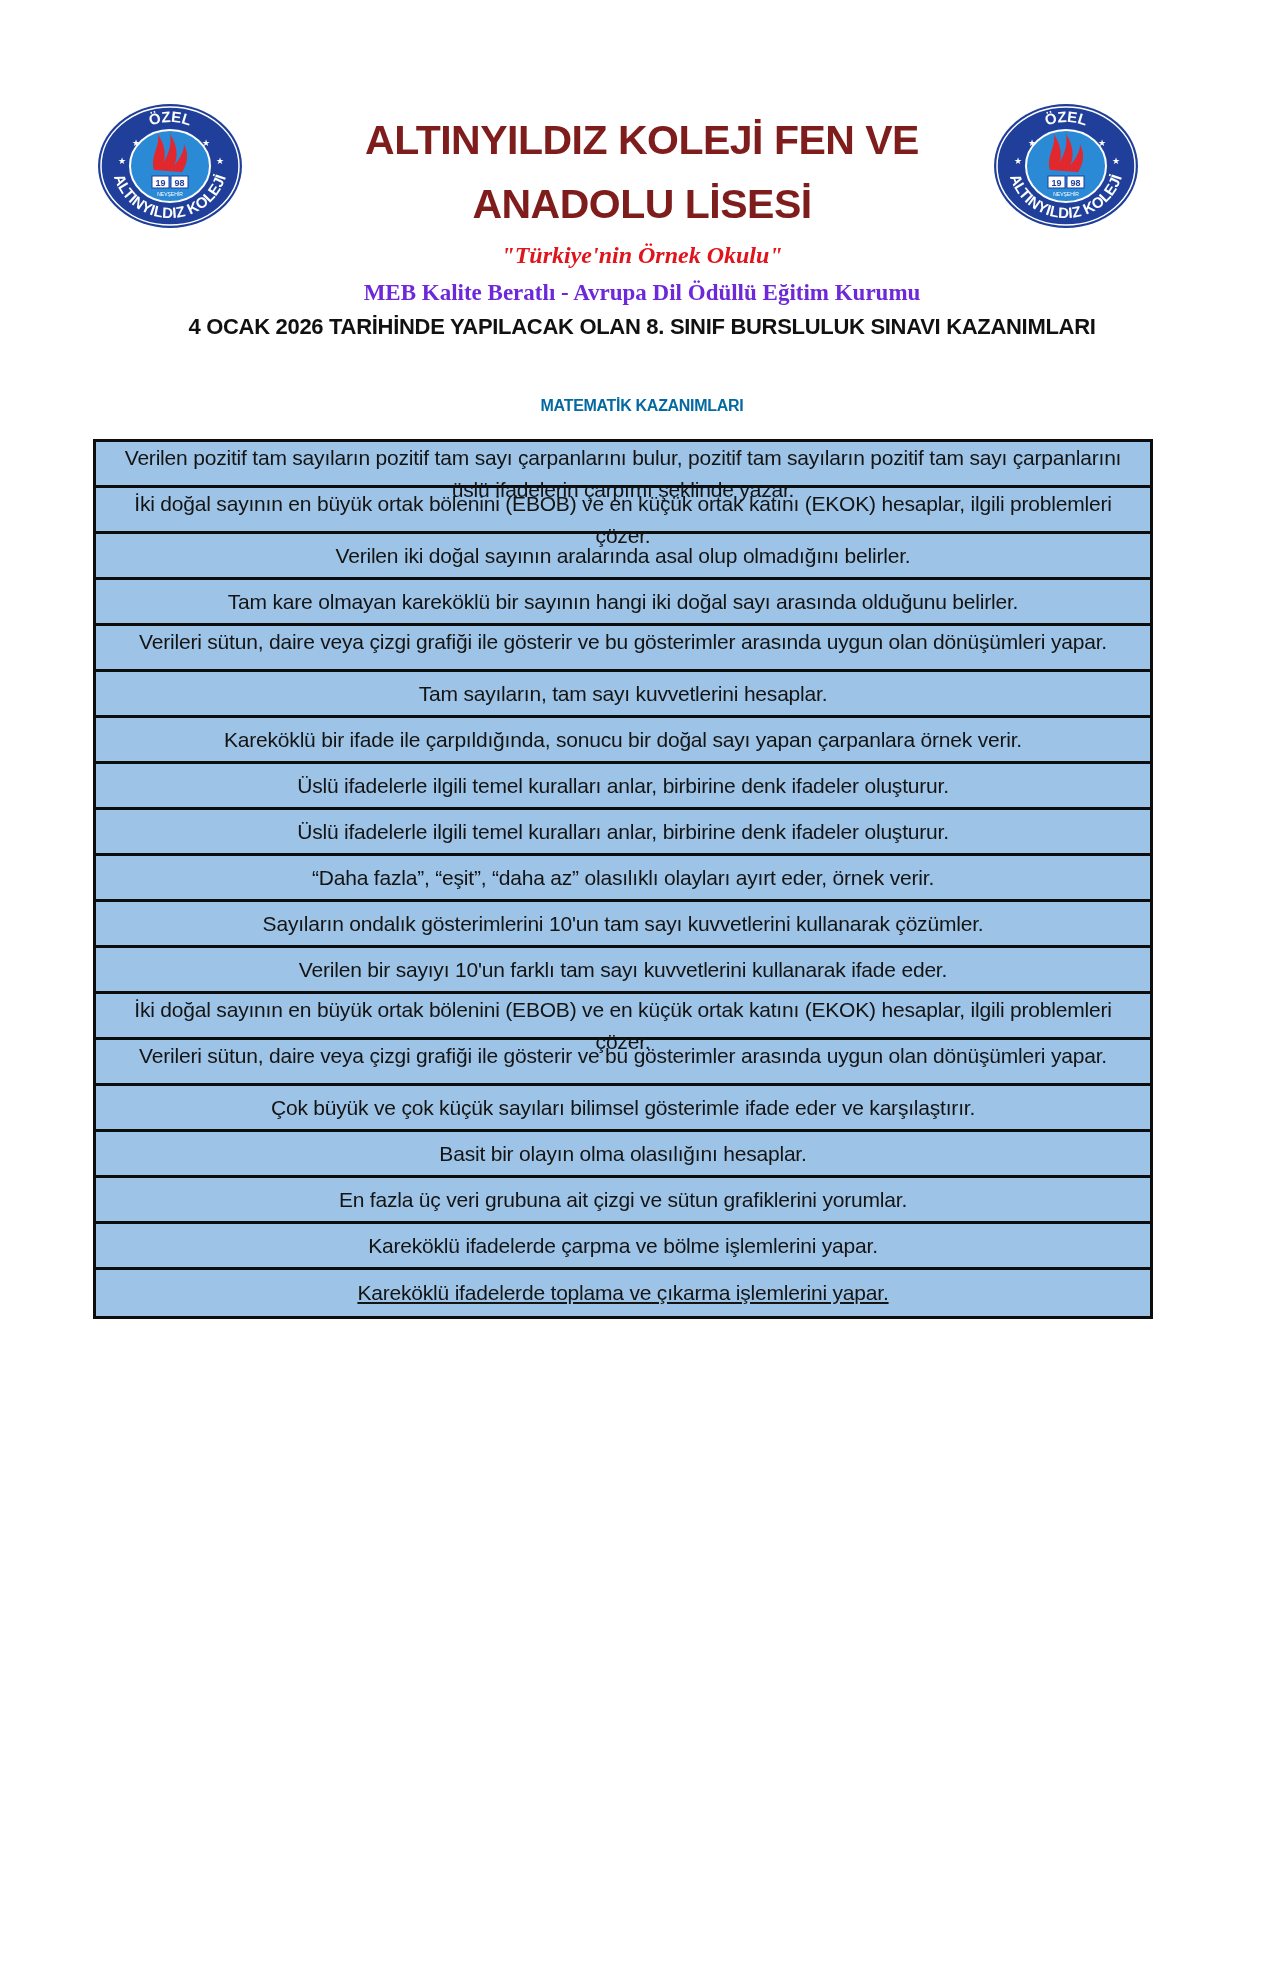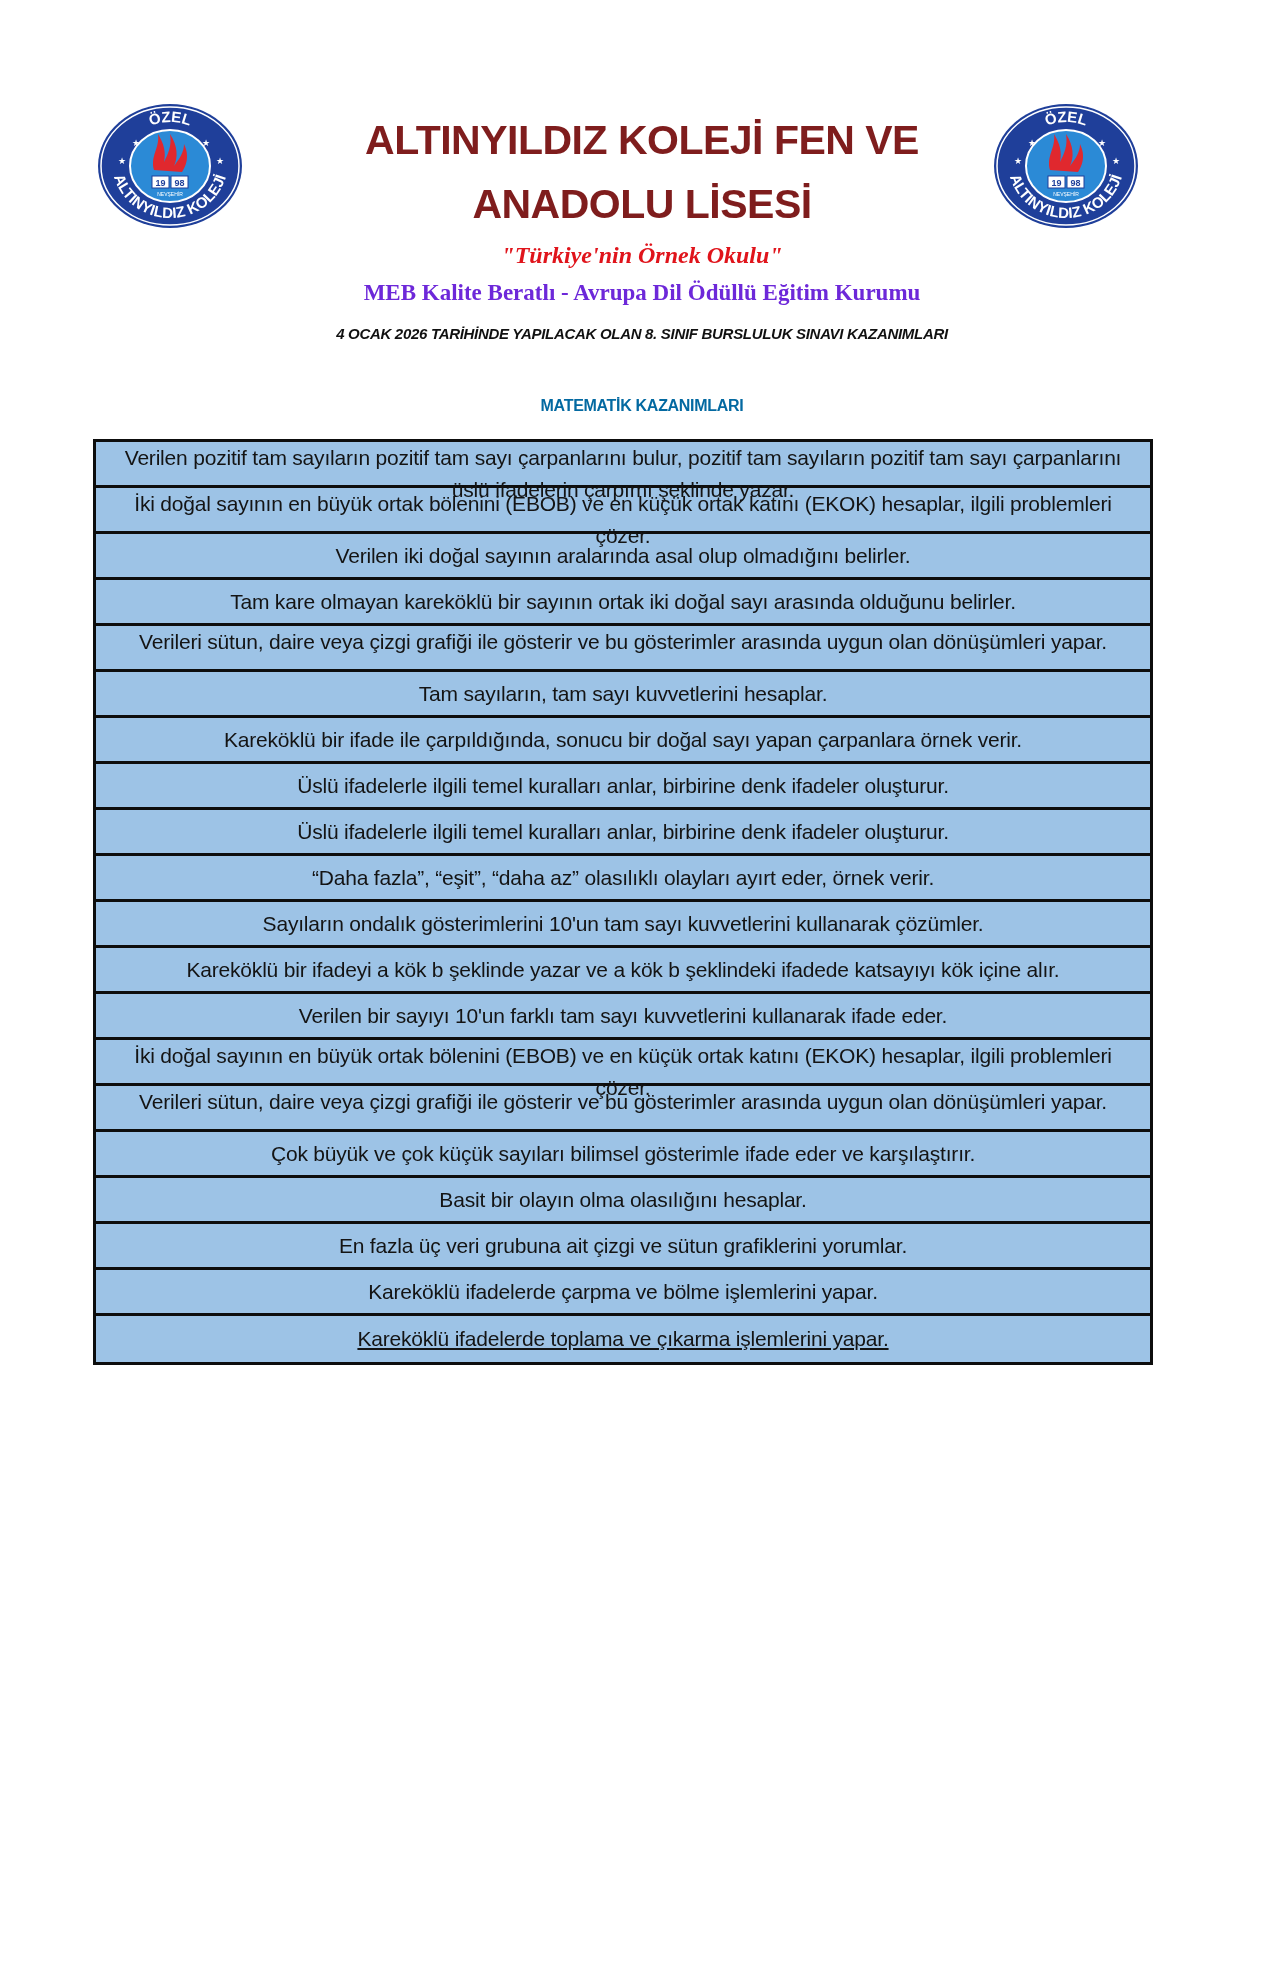--- a/index.html
+++ b/index.html
@@ -19,22 +19,22 @@
     position: absolute; left: 250px; width: 784px; top: 242px;
     text-align: center; font-family: "Liberation Serif", "DejaVu Serif", serif;
     font-style: italic; font-weight: bold; font-size: 24px; color: #e0141b;
   }
   .award {
     position: absolute; left: 200px; width: 884px; top: 280px;
     text-align: center; font-family: "Liberation Serif", "DejaVu Serif", serif;
     font-weight: bold; font-size: 23px; color: #6d28d9;
   }
   .exam-heading {
-    position: absolute; left: 100px; width: 1084px; top: 325px;
-    text-align: center; font-weight: bold; font-size: 15px; letter-spacing: -0.3px; color: #111; font-style: italic;
+    position: absolute; left: 100px; width: 1084px; top: 314px;
+    text-align: center; font-weight: bold; font-size: 22px; letter-spacing: -0.3px; color: #111;
   }
   .section-title {
     position: absolute; left: 200px; width: 884px; top: 397px;
     text-align: center; font-weight: bold; font-size: 16px; letter-spacing: -0.3px; color: #0369a1;
   }
 
   .outcomes-table {
     position: absolute; left: 93px; top: 439px; width: 1060px;
     border: 3px solid #0d0d0d; box-sizing: border-box;
     background: #9dc3e6;
@@ -110,29 +110,28 @@
 
 <div class="motto">"Türkiye'nin Örnek Okulu"</div>
 <div class="award">MEB Kalite Beratlı - Avrupa Dil Ödüllü Eğitim Kurumu</div>
 <div class="exam-heading">4 OCAK 2026 TARİHİNDE YAPILACAK OLAN 8. SINIF BURSLULUK SINAVI KAZANIMLARI</div>
 <div class="section-title">MATEMATİK KAZANIMLARI</div>
 
 <div class="outcomes-table">
   <div class="row two-line">Verilen pozitif tam sayıların pozitif tam sayı çarpanlarını bulur, pozitif tam sayıların pozitif tam sayı çarpanlarını üslü ifadelerin çarpımı şeklinde yazar.</div>
   <div class="row two-line">İki doğal sayının en büyük ortak bölenini (EBOB) ve en küçük ortak katını (EKOK) hesaplar, ilgili problemleri çözer.</div>
   <div class="row">Verilen iki doğal sayının aralarında asal olup olmadığını belirler.</div>
-  <div class="row">Tam kare olmayan kareköklü bir sayının ortak iki doğal sayı arasında olduğunu belirler.</div>
+  <div class="row">Tam kare olmayan kareköklü bir sayının hangi iki doğal sayı arasında olduğunu belirler.</div>
   <div class="row two-line">Verileri sütun, daire veya çizgi grafiği ile gösterir ve bu gösterimler arasında uygun olan dönüşümleri yapar.</div>
   <div class="row">Tam sayıların, tam sayı kuvvetlerini hesaplar.</div>
   <div class="row">Kareköklü bir ifade ile çarpıldığında, sonucu bir doğal sayı yapan çarpanlara örnek verir.</div>
   <div class="row">Üslü ifadelerle ilgili temel kuralları anlar, birbirine denk ifadeler oluşturur.</div>
   <div class="row">Üslü ifadelerle ilgili temel kuralları anlar, birbirine denk ifadeler oluşturur.</div>
   <div class="row">“Daha fazla”, “eşit”, “daha az” olasılıklı olayları ayırt eder, örnek verir.</div>
   <div class="row">Sayıların ondalık gösterimlerini 10'un tam sayı kuvvetlerini kullanarak çözümler.</div>
-  <div class="row">Kareköklü bir ifadeyi a kök b şeklinde yazar ve a kök b şeklindeki ifadede katsayıyı kök içine alır.</div>
   <div class="row">Verilen bir sayıyı 10'un farklı tam sayı kuvvetlerini kullanarak ifade eder.</div>
   <div class="row two-line">İki doğal sayının en büyük ortak bölenini (EBOB) ve en küçük ortak katını (EKOK) hesaplar, ilgili problemleri çözer.</div>
   <div class="row two-line">Verileri sütun, daire veya çizgi grafiği ile gösterir ve bu gösterimler arasında uygun olan dönüşümleri yapar.</div>
   <div class="row">Çok büyük ve çok küçük sayıları bilimsel gösterimle ifade eder ve karşılaştırır.</div>
   <div class="row">Basit bir olayın olma olasılığını hesaplar.</div>
   <div class="row">En fazla üç veri grubuna ait çizgi ve sütun grafiklerini yorumlar.</div>
   <div class="row">Kareköklü ifadelerde çarpma ve bölme işlemlerini yapar.</div>
   <div class="row">Kareköklü ifadelerde toplama ve çıkarma işlemlerini yapar.</div>
 </div>
 

